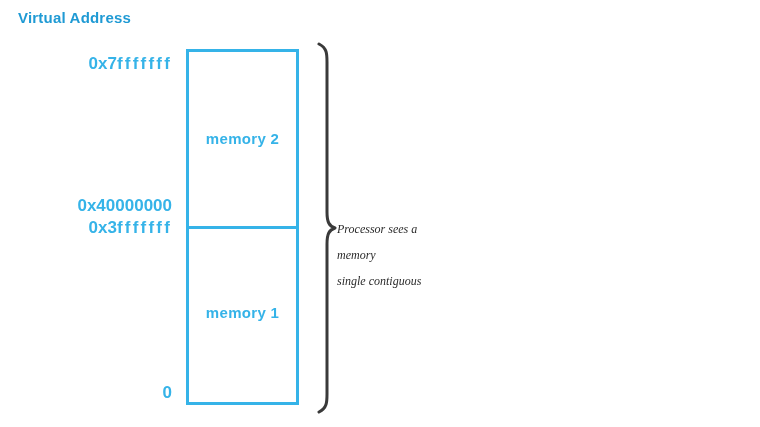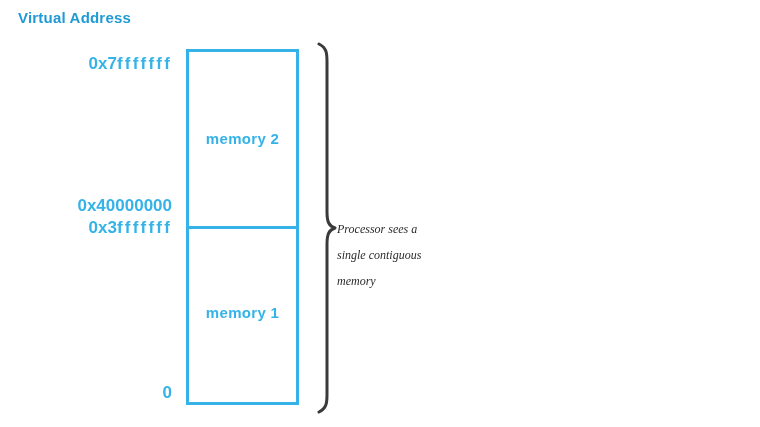--- a/index.html
+++ b/index.html
@@ -141,17 +141,17 @@
              C 25 8, 25 14, 25 22
              L 25 172
              C 25 182, 27 186, 33 188
              C 27 190, 25 194, 25 204
              L 25 354
              C 25 362, 25 368, 17 372" fill="none" stroke="#3a3a3a" stroke-width="3" stroke-linecap="round" stroke-linejoin="round"></path>
   </svg>
 
   <div class="caption">
     <div>Processor sees a</div>
+    <div>memory</div>
     <div>single contiguous</div>
-    <div>memory</div>
   </div>
 
 </div>
 
 </body></html>

